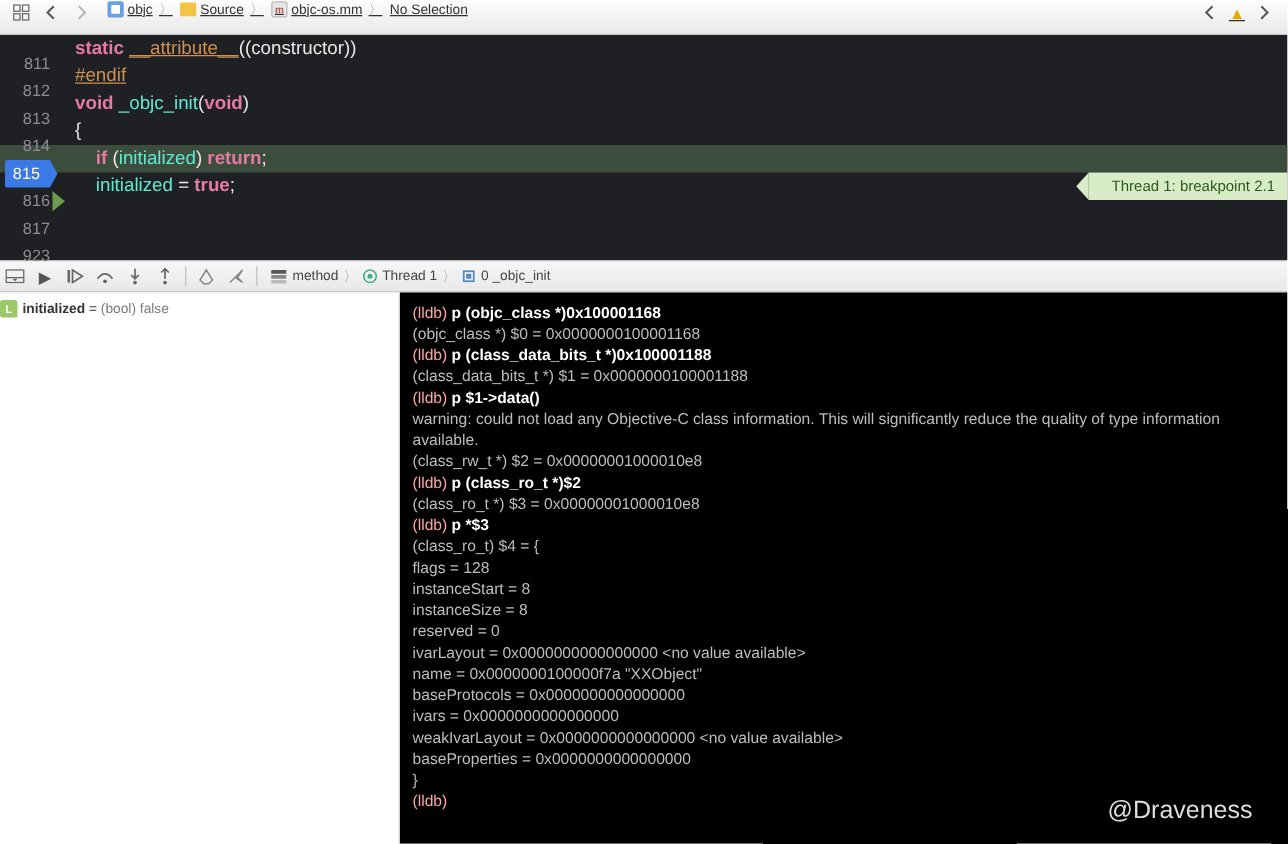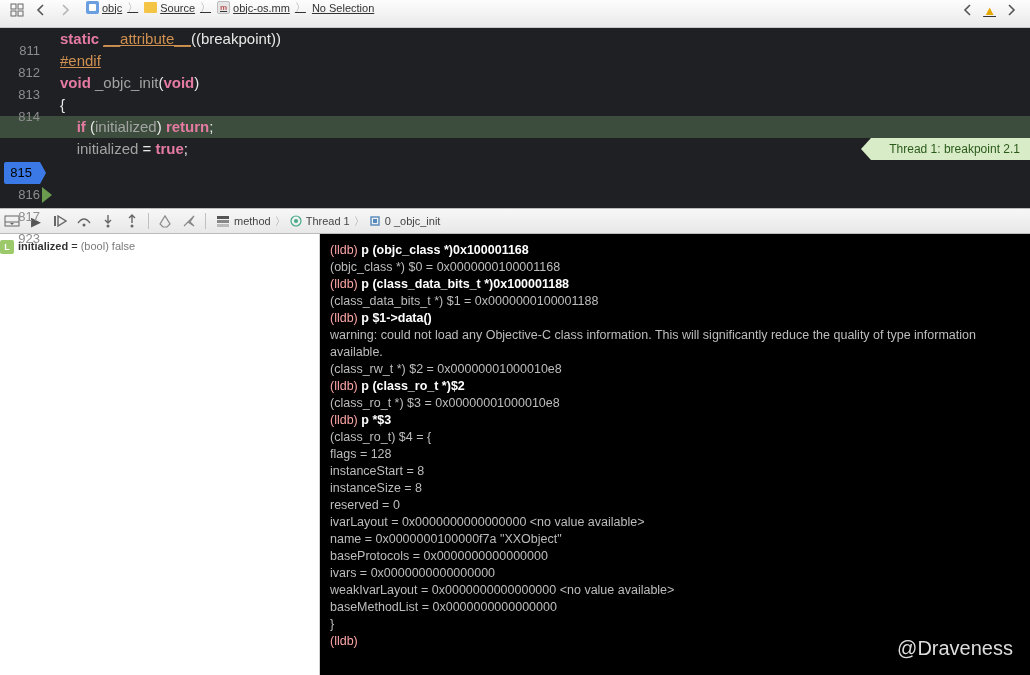--- a/index.html
+++ b/index.html
@@ -13,28 +13,28 @@
 .ico-proj { width: 13px; height: 13px; background:#6aa0e0; border-radius:2px; display:inline-block; position:relative; }
 .ico-proj::after { content:""; position:absolute; inset:3px; background:#fff; border-radius:1px; }
 .ico-fld { width:13px; height:11px; background:#f4c447; border-radius:1px; display:inline-block; }
 .ico-mm { width:13px; height:13px; background:#e6e6e6; border:1px solid #bbb; border-radius:2px; display:inline-flex; align-items:center; justify-content:center; font-size:8px; color:#b55; font-weight:bold; }
 .rightgrp { display:flex; align-items:center; gap:4px; padding:0 8px; }
 .warn-tri { color:#e5a800; font-size:13px; }
 
 .editor { background:#1f2023; position:relative; font-family:Menlo,Consolas,monospace; font-size:15px; line-height:22px; height:180px; }
 .gutter { position:absolute; left:0; top:0; width:48px; color:#8d8d8f; text-align:right; padding-right:8px; font-size:13px; line-height:22px; padding-top:12px; }
 .gut-line { height:22px; }
-.gut-bp { background:#3b7ae6; color:#000000; border-radius:2px 0 0 2px; padding-right:8px; margin-left:4px; position:relative;margin-top:34px; }
+.gut-bp { background:#3b7ae6; color:#fef9c3; border-radius:2px 0 0 2px; padding-right:8px; margin-left:4px; position:relative; }
 .gut-bp::after { content:""; position:absolute; right:-6px; top:0; border:11px solid transparent; border-left:6px solid #3b7ae6; border-right:0; }
 .gut-pc { color:#8d8d8f; position:relative; }
 .gut-pc .pc-arrow { position:absolute; right:-12px; top:3px; width:0; height:0; border:8px solid transparent; border-left:10px solid #6a9b4f; border-right:0; }
 .cl { padding-left:60px; white-space:pre; color:#e8e8e8; height:22px; }
 .cl.exec { background:#3d4d3d; }
 .kw { color:#e57ba3; font-weight:600; }
-.fn { color:#a3a3a3; }
+.fn { color:#5eead4; }
 .str { color:#e8e8e8; }
 .pp { color:#d09050;text-decoration:underline; }
 .bp-tag { position:absolute; right:0; top:110px; height:22px; background:#d9ecc8; color:#2a5a1a; font-size:12px; display:flex; align-items:center; padding:0 10px 0 18px; }
 .bp-tag::before { content:""; position:absolute; left:-10px; top:0; border:11px solid transparent; border-right:10px solid #d9ecc8; border-left:0; }
 
 .dbgbar { height:26px; background:linear-gradient(#f7f7f7,#e8e8e8); border-top:1px solid #bcbcbc; border-bottom:1px solid #bcbcbc; display:flex; align-items:center; font-size:11px; color:#444; }
 .dbgbar .dbgbtn { width:24px; height:22px; display:flex; align-items:center; justify-content:center; color:#555; font-size:13px; }
 .dbgbar .sep-v { width:1px; height:16px; background:#c0c0c0; margin:0 4px; }
 .dbgcrumbs { display:flex; align-items:center; gap:4px; padding-left:6px; }
 .dbgcrumbs .sep { color:#999; }
@@ -42,21 +42,21 @@
 
 .bottom { display:flex; height:441px; }
 .varpane { width:320px; border-right:1px solid #d0d0d0; background:#fff; font-size:11px; padding:6px 0; color:#333; }
 .var-ico { display:inline-flex; width:14px; height:14px; background:#9cc96a; color:#fff; font-size:9px; font-weight:bold; align-items:center; justify-content:center; border-radius:2px; margin-right:4px; }
 .var-val { color:#7a7a7a; }
 
 .console { flex:1; background:#000; color:#bbb; font-family:Menlo,Consolas,monospace; font-size:12.5px; line-height:17px; padding:8px 10px; position:relative; overflow:hidden; }
 .lldb { color:#fca5a5; font-weight:400; }
 .cmd { color:#fff; font-weight:600; }
 .out { color:#bdbdbd; }
-.watermark { position:absolute; bottom:18px; right:17px; color:#dedede; font-size:20px; font-family:-apple-system,Arial,sans-serif; }
+.watermark { position:absolute; bottom:18px; right:28px; color:#dedede; font-size:20px; font-family:-apple-system,Arial,sans-serif; }
 
 svg { display:block; }
 </style>
 </head>
 <body>
 
 <div class="topbar">
   <div class="navgrp">
     <div class="btn">
       <svg width="14" height="14" viewBox="0 0 14 14">
@@ -117,21 +117,21 @@
       <div class="gut-line">811</div>
       <div class="gut-line">812</div>
       <div class="gut-line">813</div>
       <div class="gut-line">814</div>
       <div class="gut-line gut-bp">815</div>
       <div class="gut-line gut-pc">816<span class="pc-arrow"></span></div>
       <div class="gut-line">817</div>
       <div class="gut-line">923</div>
     </div>
   <div id="codelines">
-      <div class="cl"><span class="kw">static</span><span class="str"> </span><span class="pp">__attribute__</span><span class="str">((breakpoint))</span></div>
+      <div class="cl"><span class="kw">static</span><span class="str"> </span><span class="pp">__attribute__</span><span class="str">((constructor))</span></div>
       <div class="cl"><span class="pp">#endif</span></div>
       <div class="cl"><span class="kw">void</span><span class="str"> </span><span class="fn">_objc_init</span><span class="str">(</span><span class="kw">void</span><span class="str">)</span></div>
       <div class="cl"><span class="str">{</span></div>
       <div class="cl exec"><span class="str">    </span><span class="kw">if</span><span class="str"> (</span><span class="fn">initialized</span><span class="str">) </span><span class="kw">return</span><span class="str">;</span></div>
       <div class="cl"><span class="str">    </span><span class="fn">initialized</span><span class="str"> = </span><span class="kw">true</span><span class="str">;</span></div>
       <div class="cl"></div>
     </div>
   <div class="bp-tag">Thread 1: breakpoint 2.1</div>
 </div>
 
@@ -220,18 +220,18 @@
       <div><span class="out">(class_ro_t) $4 = {</span></div>
       <div><span class="out">  flags = 128</span></div>
       <div><span class="out">  instanceStart = 8</span></div>
       <div><span class="out">  instanceSize = 8</span></div>
       <div><span class="out">  reserved = 0</span></div>
       <div><span class="out">  ivarLayout = 0x0000000000000000 &lt;no value available&gt;</span></div>
       <div><span class="out">  name = 0x0000000100000f7a "XXObject"</span></div>
       <div><span class="out">  baseProtocols = 0x0000000000000000</span></div>
       <div><span class="out">  ivars = 0x0000000000000000</span></div>
       <div><span class="out">  weakIvarLayout = 0x0000000000000000 &lt;no value available&gt;</span></div>
-      <div><span class="out">  baseMethodList = 0x0000000000000000</span></div>
+      <div><span class="out">  baseProperties = 0x0000000000000000</span></div>
       <div><span class="out">}</span></div>
       <div><span class="lldb">(lldb)</span> <span class="cmd"></span></div>
       <div class="watermark">@Draveness</div>
   </div>
 </div>
 
 </body></html>

